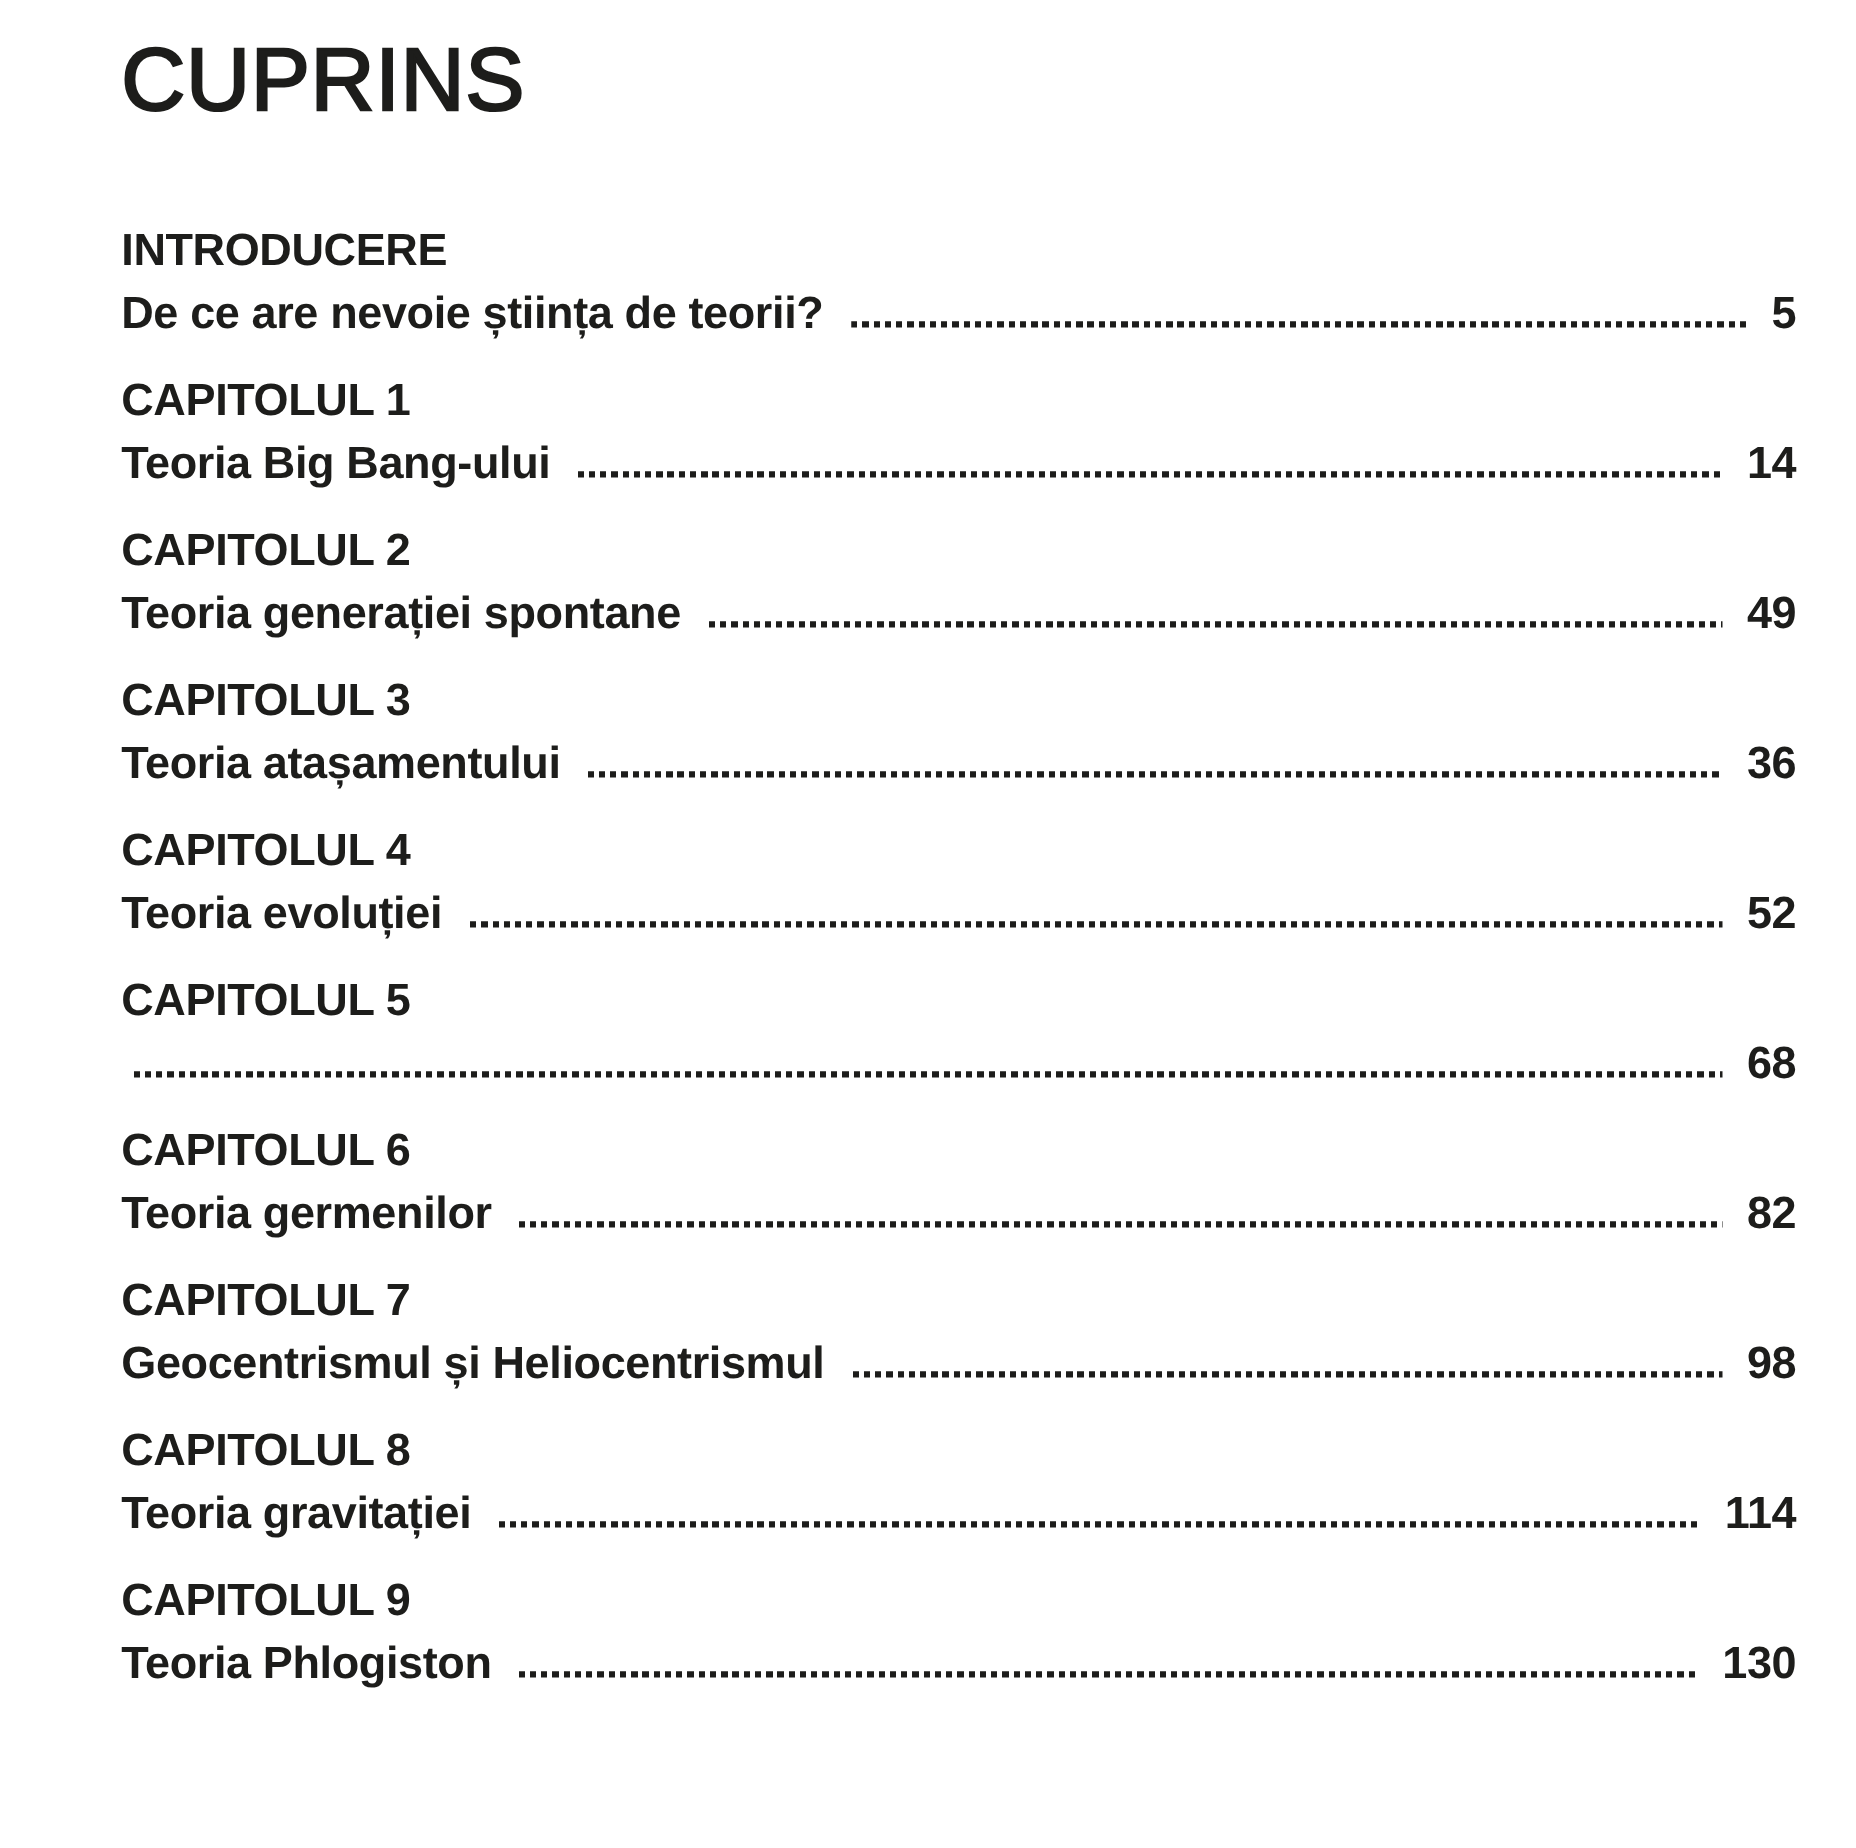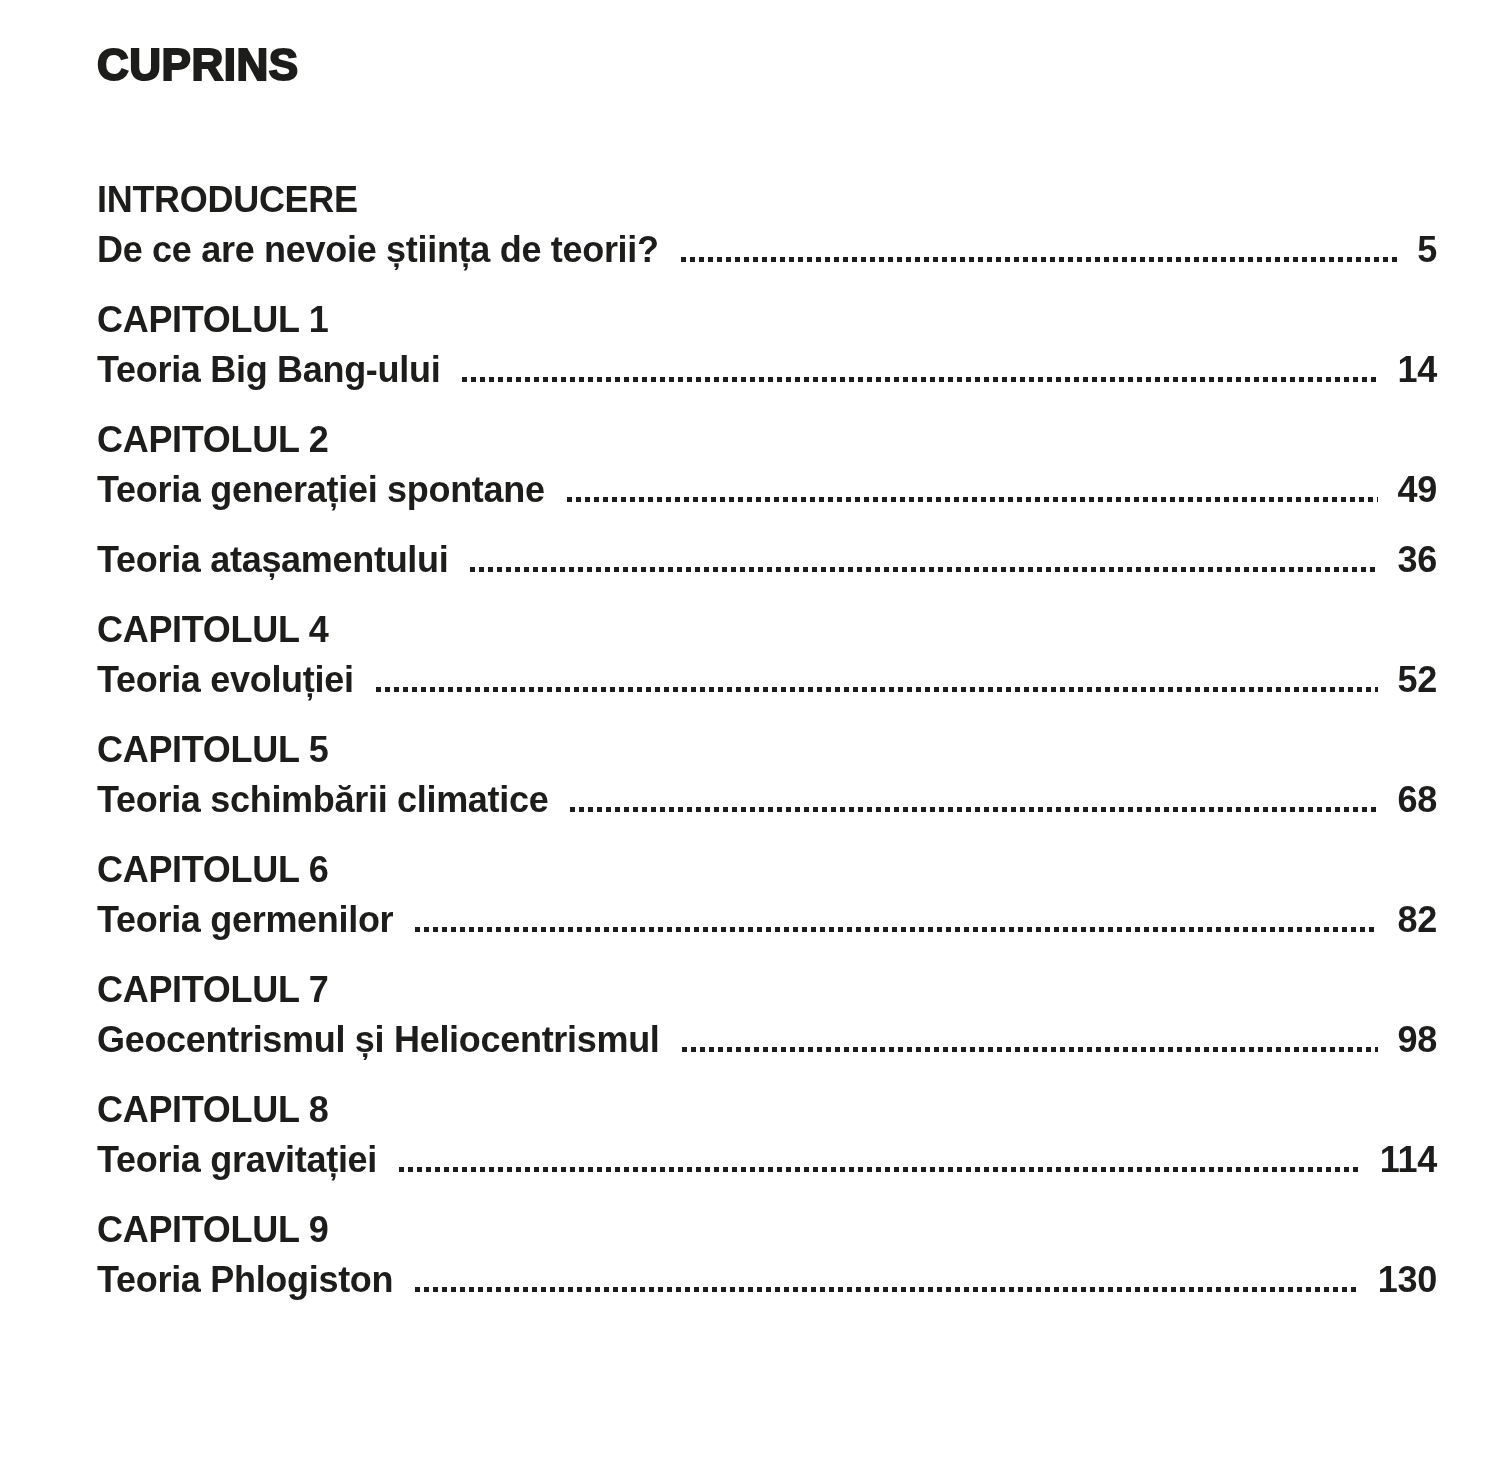--- a/index.html
+++ b/index.html
@@ -15,23 +15,23 @@
     overflow:hidden;
     font-family:"Liberation Sans","DejaVu Sans",sans-serif;
     color:var(--ink);
   }
   .page{
     width:100%;
     height:100%;
     padding:30px 48px 0 97px;
   }
   .doc-title{
-    font-size:44px;
+    font-size:71px;
     line-height:70px;
-    font-weight:700;
+    font-weight:400;
     letter-spacing:0.5px;
     -webkit-text-stroke:2px var(--ink);
     margin-bottom:75px;
   }
   .toc-list{
     display:block;
     margin-top:16px;
   }
   .toc-entry{
     margin-bottom:20px;
@@ -94,40 +94,40 @@
   <div class="toc-entry">
     <span class="entry-heading">CAPITOLUL 2</span>
     <div class="toc-line">
       <span class="entry-title">Teoria generației spontane</span>
       <span class="dot-leader"></span>
       <span class="entry-page">49</span>
     </div>
   </div>
 
   <div class="toc-entry">
+    <span class="entry-heading">CAPITOLUL 3</span>
     <div class="toc-line">
       <span class="entry-title">Teoria atașamentului</span>
       <span class="dot-leader"></span>
       <span class="entry-page">36</span>
     </div>
   </div>
 
   <div class="toc-entry">
     <span class="entry-heading">CAPITOLUL 4</span>
     <div class="toc-line">
       <span class="entry-title">Teoria evoluției</span>
       <span class="dot-leader"></span>
       <span class="entry-page">52</span>
     </div>
   </div>
 
   <div class="toc-entry">
     <span class="entry-heading">CAPITOLUL 5</span>
     <div class="toc-line">
-      <span class="entry-title">Teoria schimbării climatice</span>
       <span class="dot-leader"></span>
       <span class="entry-page">68</span>
     </div>
   </div>
 
   <div class="toc-entry">
     <span class="entry-heading">CAPITOLUL 6</span>
     <div class="toc-line">
       <span class="entry-title">Teoria germenilor</span>
       <span class="dot-leader"></span>

